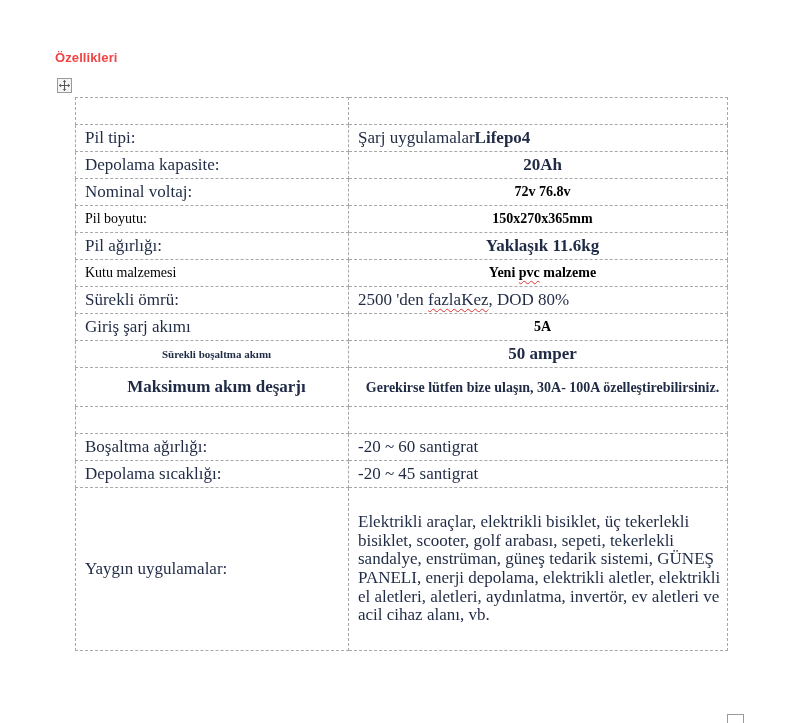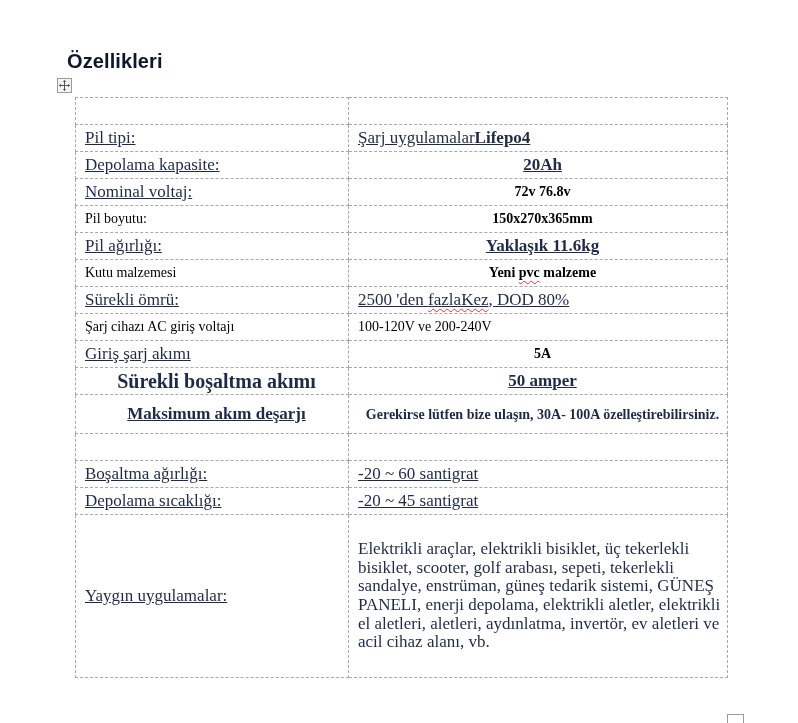--- a/index.html
+++ b/index.html
@@ -1,26 +1,26 @@
 <!DOCTYPE html>
 <html><head>
 <meta charset="utf-8">
 <style>
   html, body { margin: 0; padding: 0; background: #ffffff; }
   body { width: 798px; height: 723px; position: relative; overflow: hidden; font-family: "Liberation Serif", serif; color: #1f2a44; }
-  .heading { position: absolute; left: 67px; top: 50px; font-family: "Liberation Sans", sans-serif; font-weight: bold; font-size: 20px; color: #0f172a; letter-spacing: 0.1px; }
+  .heading { position: absolute; left: 55px; top: 50px; font-family: "Liberation Sans", sans-serif; font-weight: bold; font-size: 13px; color: #ef4444; letter-spacing: 0.1px; }
   .move-handle { position: absolute; left: 57px; top: 78px; width: 15px; height: 15px; border: 1px solid #9a9a9a; background: #f4f4f4; box-sizing: border-box; display: flex; align-items: center; justify-content: center; }
   .move-handle svg { display: block; }
   .resize-handle { position: absolute; left: 727px; top: 714px; width: 17px; height: 12px; border: 1px solid #9a9a9a; border-bottom: none; background: #fff; box-sizing: border-box; }
   table.spec { position: absolute; left: 75px; top: 97px; border-collapse: collapse; table-layout: fixed; width: 652px; }
   table.spec td { border: 1px dashed #a8a8a8; padding: 0 0 0 9px; height: 26px; vertical-align: middle; line-height: 1.1; overflow: hidden; white-space: nowrap; }
   col.c1 { width: 273px; }
   col.c2 { width: 379px; }
-  .f17 { font-size: 17px; text-decoration: underline; }
-  .f16 { font-size: 20px; }
+  .f17 { font-size: 17px; }
+  .f16 { font-size: 11px; }
   .f14 { font-size: 14px; margin-top: 48px; }
   .b { font-weight: bold; text-align: center; }
   .black { color: #000; }
   tr.tall td { height: 38px; }
   td.wrap { white-space: normal; }
   .apps { font-size: 17px; line-height: 20.2px; padding-top: 9px !important; padding-bottom: 9px !important; white-space: normal !important; }
   tr.apps-row td { height: 144px; }
   .squiggle { text-decoration: underline wavy #d33; text-decoration-thickness: 1px; text-underline-offset: 3px; }
 </style>
 </head>
@@ -67,24 +67,20 @@
     </tr>
     <tr>
       <td class="f14 black">Kutu malzemesi</td>
       <td class="f14 b black"><span>Yeni </span><span class="squiggle">pvc</span><span> malzeme</span></td>
     </tr>
     <tr>
       <td class="f17">Sürekli ömrü:</td>
       <td class="f17"><span>2500 'den </span><span class="squiggle">fazlaKez</span><span>, DOD 80%</span></td>
     </tr>
     <tr>
-      <td class="f14 black">Şarj cihazı AC giriş voltajı</td>
-      <td class="f14 black">100-120V ve 200-240V</td>
-    </tr>
-    <tr>
       <td class="f17">Giriş şarj akımı</td>
       <td class="f14 b black">5A</td>
     </tr>
     <tr>
       <td class="f16 b">Sürekli boşaltma akımı</td>
       <td class="f17 b">50 amper</td>
     </tr>
     <tr class="tall">
       <td class="f17 b">Maksimum akım deşarjı</td>
       <td class="f14 b wrap" style="line-height:17px;">Gerekirse lütfen bize ulaşın, 30A- 100A özelleştirebilirsiniz.</td>

